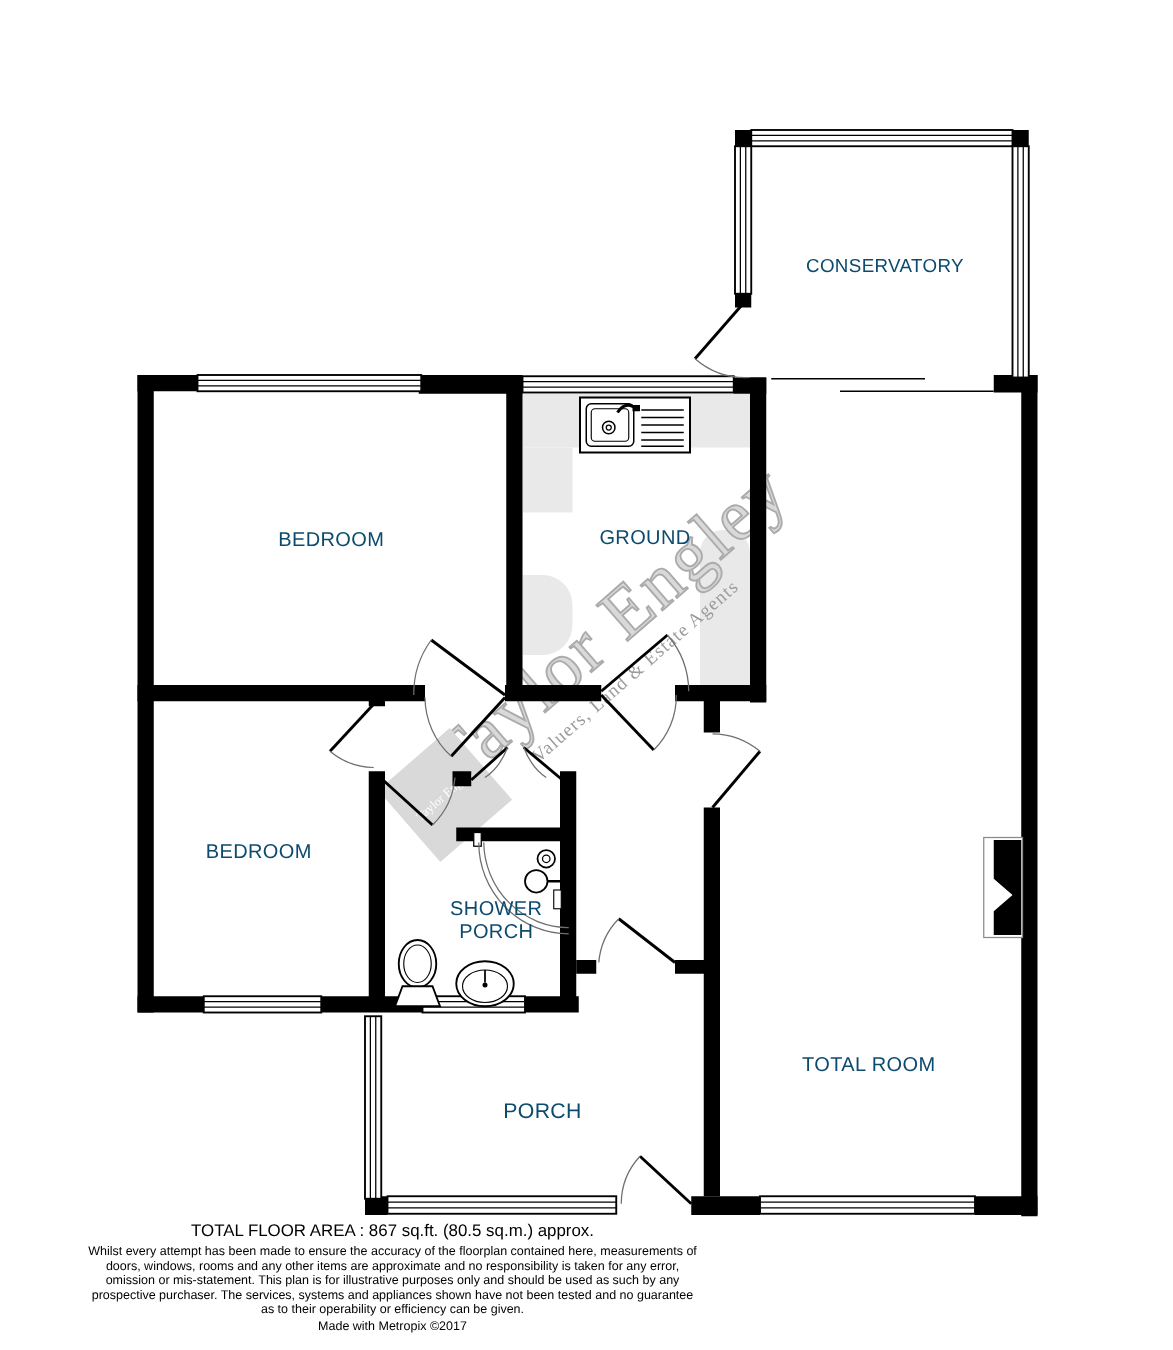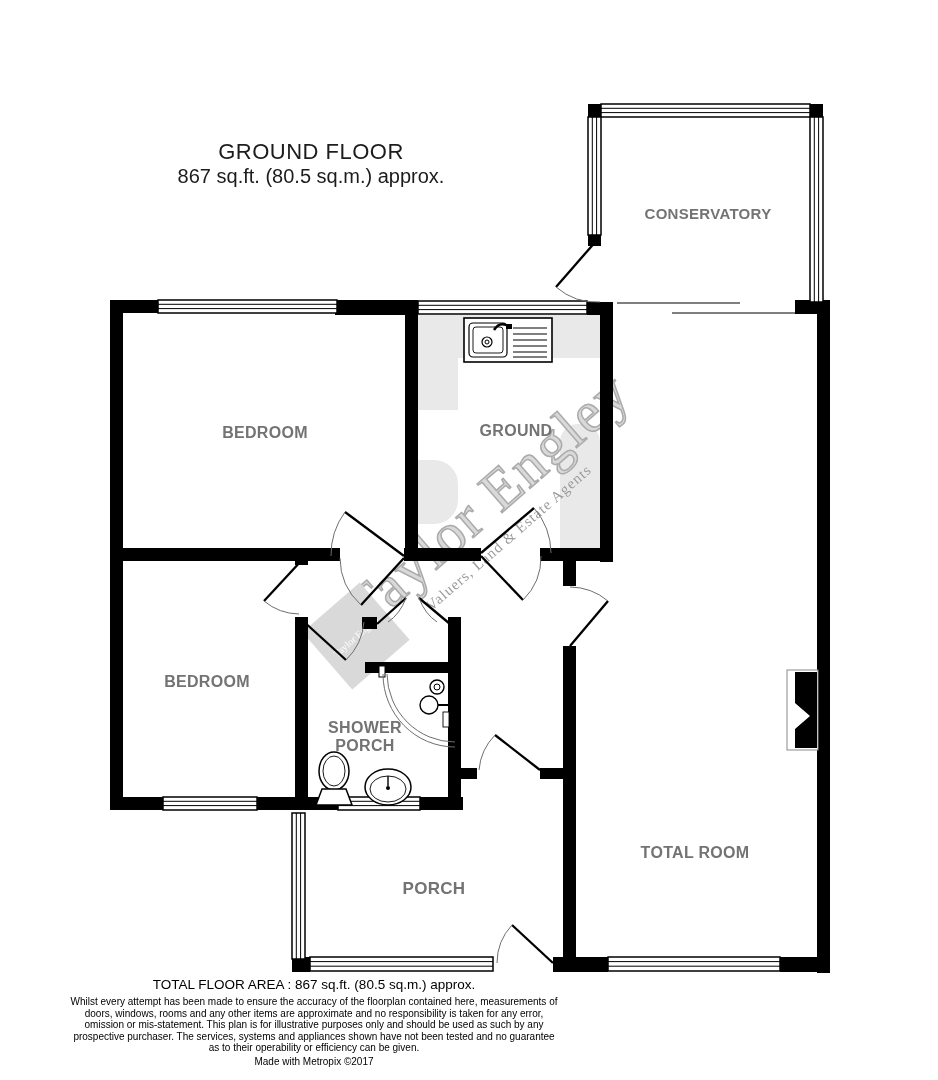--- a/index.html
+++ b/index.html
@@ -4,22 +4,22 @@
 <style>
   html,body{margin:0;padding:0;background:#fff;}
   #plan{position:relative;width:938px;height:1080px;background:var(--background,#fff);
         font-family:"Liberation Sans", sans-serif;overflow:hidden;}
   .layer{position:absolute;left:0;top:0;}
   
   #title{position:absolute;left:311px;top:163px;transform:translate(-50%,-50%);
          text-align:center;color:#1c1c1c;z-index:6;white-space:nowrap;}
   #title .t1{font-size:22px;letter-spacing:.5px;}
   #title .t2{font-size:20px;}
-  .room-label{position:absolute;transform:translate(-50%,-50%);font-weight:bold;
-              font-size:16px;color:#737373;letter-spacing:.3px;white-space:nowrap;z-index:6;}
+  .room-label{position:absolute;transform:translate(-50%,-50%);font-weight:normal;
+              font-size:16px;color:#0c4a6e;letter-spacing:.3px;white-space:nowrap;z-index:6;}
   .room-label.small{font-size:15px;}
   .room-label.big{font-size:17px;}
   .room-label .ln{display:block;text-align:center;line-height:18px;}
   #footer{position:absolute;left:287px;top:977px;transform:translateX(-50%);
           width:490px;text-align:center;color:#000;z-index:6;margin-left:27px;}
   #footer .area{font-size:13.5px;}
   #footer .disc{font-size:10px;line-height:11.5px;margin-top:4px;}
   #footer .credit{font-size:10px;margin-top:2px;}
   
   #wm-name{position:absolute;left:487px;top:500px;transform:translate(-50%,-50%) rotate(-41deg);
@@ -245,31 +245,27 @@
     <g>
       <rect x="787" y="670" width="31" height="80" fill="#fff" stroke="#8a8a8a" stroke-width="1"></rect>
       <path class="wall" d="M795,672 L817,672 L817,748 L795,748 L795,729 L810,716 L795,703 Z"></path>
     </g>
   </svg>
 
   <div class="room-label small" style="left:708px;top:213px">CONSERVATORY</div>
   <div class="room-label" style="left:265px;top:433px">BEDROOM</div>
   <div class="room-label" style="left:516px;top:431px">GROUND</div>
   <div class="room-label" style="left:207px;top:682px">BEDROOM</div>
-  <div class="room-label" style="left:365px;top:737px">
+  <div class="room-label" style="left:397px;top:737px">
     <span class="ln">SHOWER</span>
     <span class="ln">PORCH</span>
   </div>
   <div class="room-label" style="left:695px;top:853px">TOTAL ROOM</div>
   <div class="room-label big" style="left:434px;top:889px">PORCH</div>
 
-  <div id="title">
-    <div class="t1">GROUND FLOOR</div>
-    <div class="t2">867 sq.ft. (80.5 sq.m.) approx.</div>
-  </div>
 
   <div id="footer">
     <div class="area">TOTAL FLOOR AREA : 867 sq.ft. (80.5 sq.m.) approx.</div>
     <div class="disc">Whilst every attempt has been made to ensure the accuracy of the floorplan contained here, measurements of doors, windows, rooms and any other items are approximate and no responsibility is taken for any error, omission or mis-statement. This plan is for illustrative purposes only and should be used as such by any prospective purchaser. The services, systems and appliances shown have not been tested and no guarantee as to their operability or efficiency can be given.</div>
     <div class="credit">Made with Metropix ©2017</div>
   </div>
 
 </div>
 
 </body></html>

